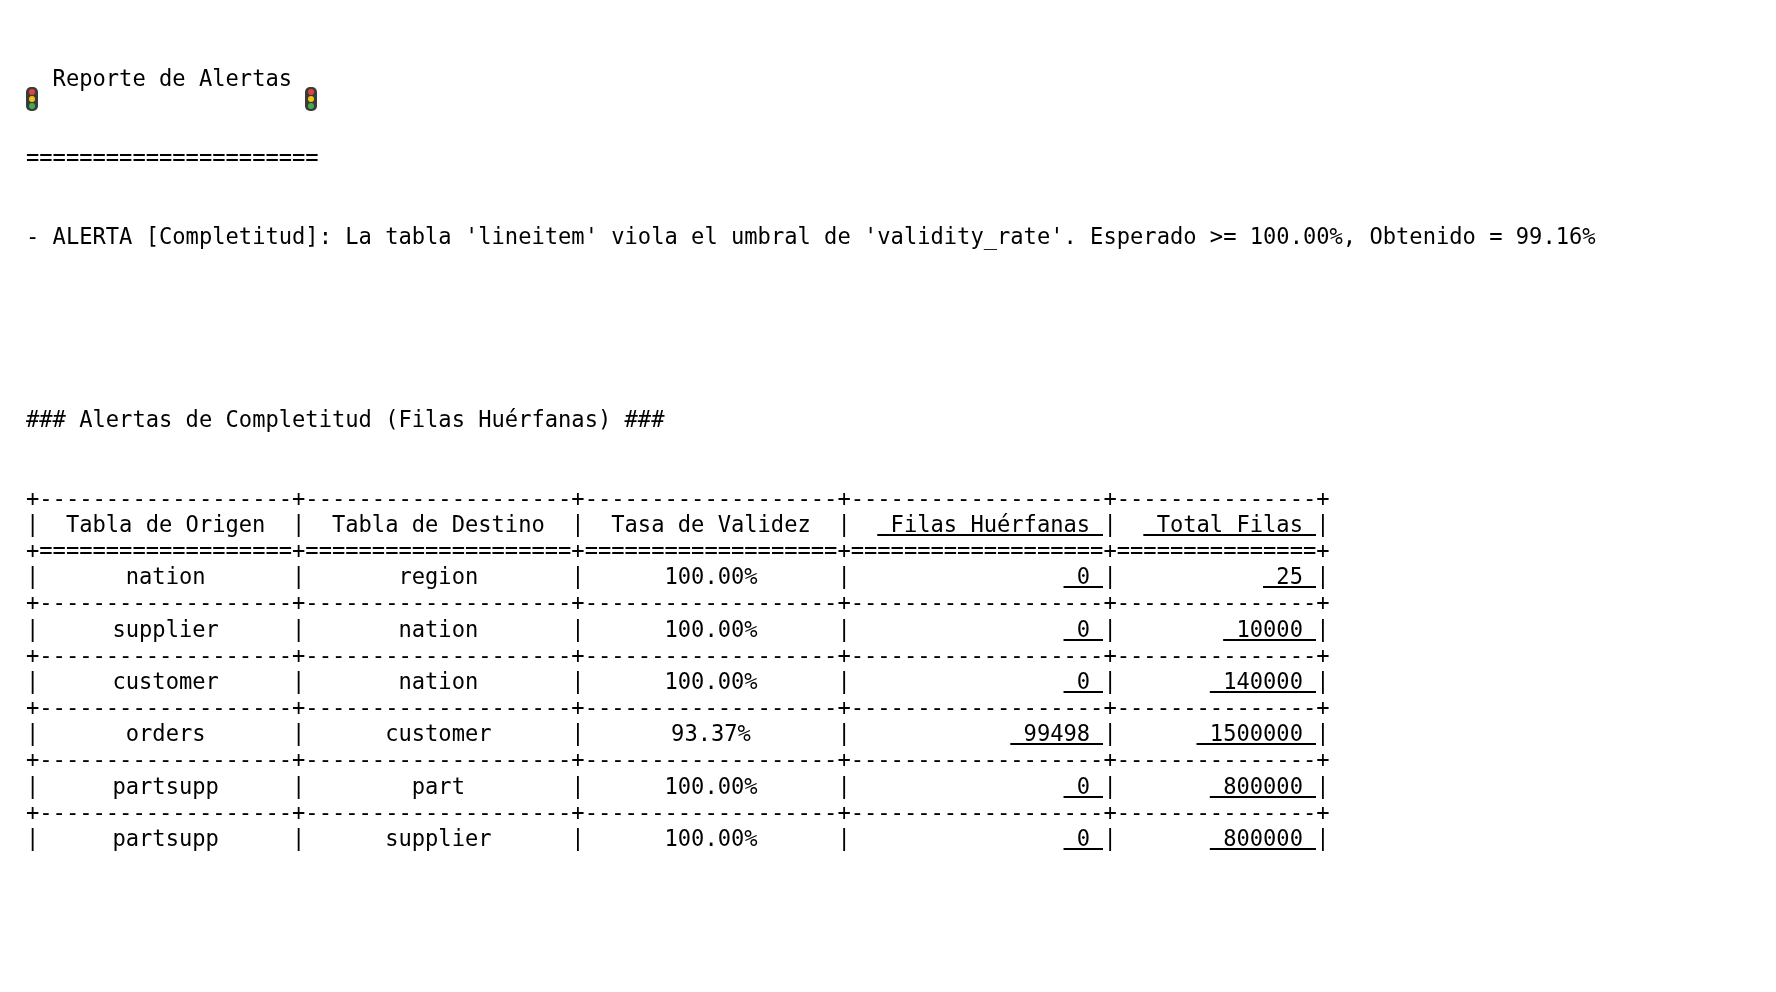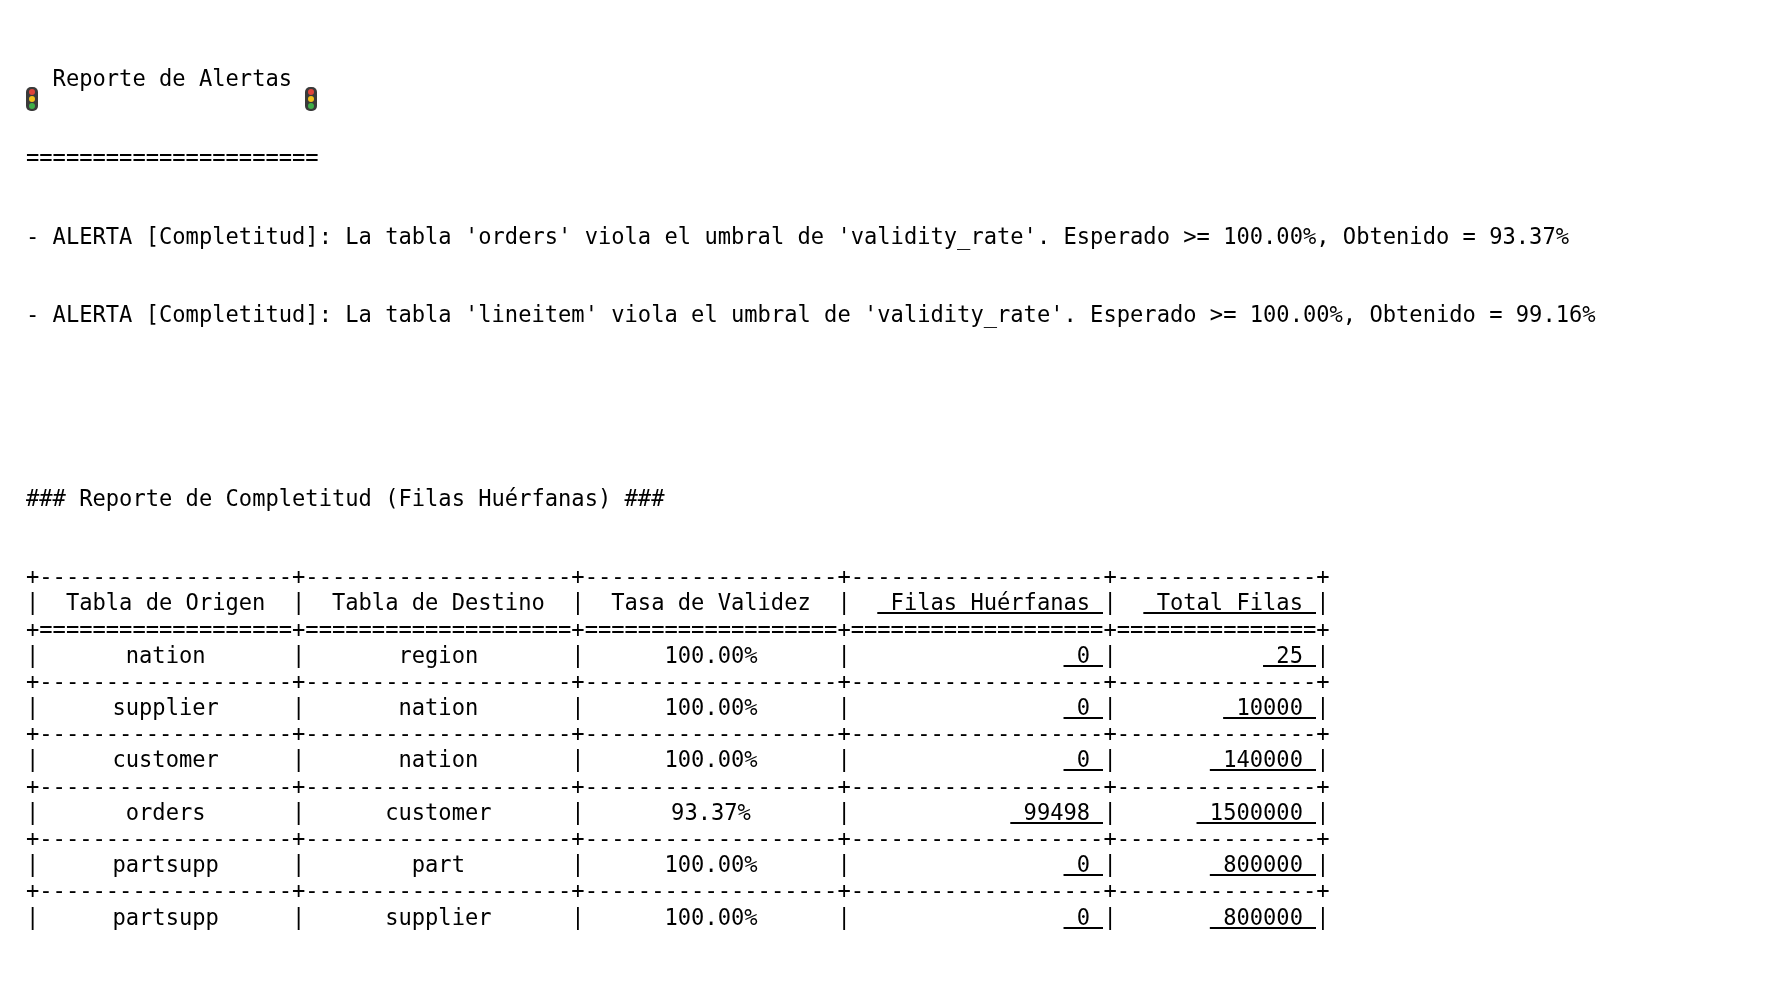--- a/index.html
+++ b/index.html
@@ -26,25 +26,24 @@
           <circle cx="7" cy="5" r="3" fill="#e0443a"></circle>
           <circle cx="7" cy="12" r="3" fill="#f2c21b"></circle>
           <circle cx="7" cy="19" r="3" fill="#3fae49"></circle>
         </svg></span> <span>Reporte de Alertas</span> <span class="light"><svg width="14" height="24" viewBox="0 0 14 24">
           <rect x="1" y="0" width="12" height="24" rx="5" fill="#3a3a3a"></rect>
           <circle cx="7" cy="5" r="3" fill="#e0443a"></circle>
           <circle cx="7" cy="12" r="3" fill="#f2c21b"></circle>
           <circle cx="7" cy="19" r="3" fill="#3fae49"></circle>
         </svg></span></div>
   <div class="line">======================</div>
-  <div class="line">- ALERTA [Completitud]: La tabla 'orders' viola el umbral de 'validity_rate'. Esperado &gt;= 100.00%, Obtenido = 93.37%</div>
   <div class="line">- ALERTA [Completitud]: La tabla 'lineitem' viola el umbral de 'validity_rate'. Esperado &gt;= 100.00%, Obtenido = 99.16%</div>
   <div class="blank"></div>
 
-  <div class="line">### Reporte de Completitud (Filas Huérfanas) ###</div>
+  <div class="line">### Alertas de Completitud (Filas Huérfanas) ###</div>
   <div id="table-completeness"><div class="line">+-------------------+--------------------+-------------------+-------------------+---------------+</div><div class="line">|<span class="cell left" style="width: 19ch;"> Tabla de Origen </span>|<span class="cell left" style="width: 20ch;"> Tabla de Destino </span>|<span class="cell left" style="width: 19ch;"> Tasa de Validez </span>|<span class="cell right" style="width: 19ch;"> Filas Huérfanas </span>|<span class="cell right" style="width: 15ch;"> Total Filas </span>|</div><div class="line">+===================+====================+===================+===================+===============+</div><div class="line">|<span class="cell left" style="width: 19ch;"> nation </span>|<span class="cell left" style="width: 20ch;"> region </span>|<span class="cell left" style="width: 19ch;"> 100.00% </span>|<span class="cell right" style="width: 19ch;"> 0 </span>|<span class="cell right" style="width: 15ch;"> 25 </span>|</div><div class="line">+-------------------+--------------------+-------------------+-------------------+---------------+</div><div class="line">|<span class="cell left" style="width: 19ch;"> supplier </span>|<span class="cell left" style="width: 20ch;"> nation </span>|<span class="cell left" style="width: 19ch;"> 100.00% </span>|<span class="cell right" style="width: 19ch;"> 0 </span>|<span class="cell right" style="width: 15ch;"> 10000 </span>|</div><div class="line">+-------------------+--------------------+-------------------+-------------------+---------------+</div><div class="line">|<span class="cell left" style="width: 19ch;"> customer </span>|<span class="cell left" style="width: 20ch;"> nation </span>|<span class="cell left" style="width: 19ch;"> 100.00% </span>|<span class="cell right" style="width: 19ch;"> 0 </span>|<span class="cell right" style="width: 15ch;"> 140000 </span>|</div><div class="line">+-------------------+--------------------+-------------------+-------------------+---------------+</div><div class="line">|<span class="cell left" style="width: 19ch;"> orders </span>|<span class="cell left" style="width: 20ch;"> customer </span>|<span class="cell left" style="width: 19ch;"> 93.37% </span>|<span class="cell right" style="width: 19ch;"> 99498 </span>|<span class="cell right" style="width: 15ch;"> 1500000 </span>|</div><div class="line">+-------------------+--------------------+-------------------+-------------------+---------------+</div><div class="line">|<span class="cell left" style="width: 19ch;"> partsupp </span>|<span class="cell left" style="width: 20ch;"> part </span>|<span class="cell left" style="width: 19ch;"> 100.00% </span>|<span class="cell right" style="width: 19ch;"> 0 </span>|<span class="cell right" style="width: 15ch;"> 800000 </span>|</div><div class="line">+-------------------+--------------------+-------------------+-------------------+---------------+</div><div class="line">|<span class="cell left" style="width: 19ch;"> partsupp </span>|<span class="cell left" style="width: 20ch;"> supplier </span>|<span class="cell left" style="width: 19ch;"> 100.00% </span>|<span class="cell right" style="width: 19ch;"> 0 </span>|<span class="cell right" style="width: 15ch;"> 800000 </span>|</div></div>
 
   
   
   
   
   
 
   
   

